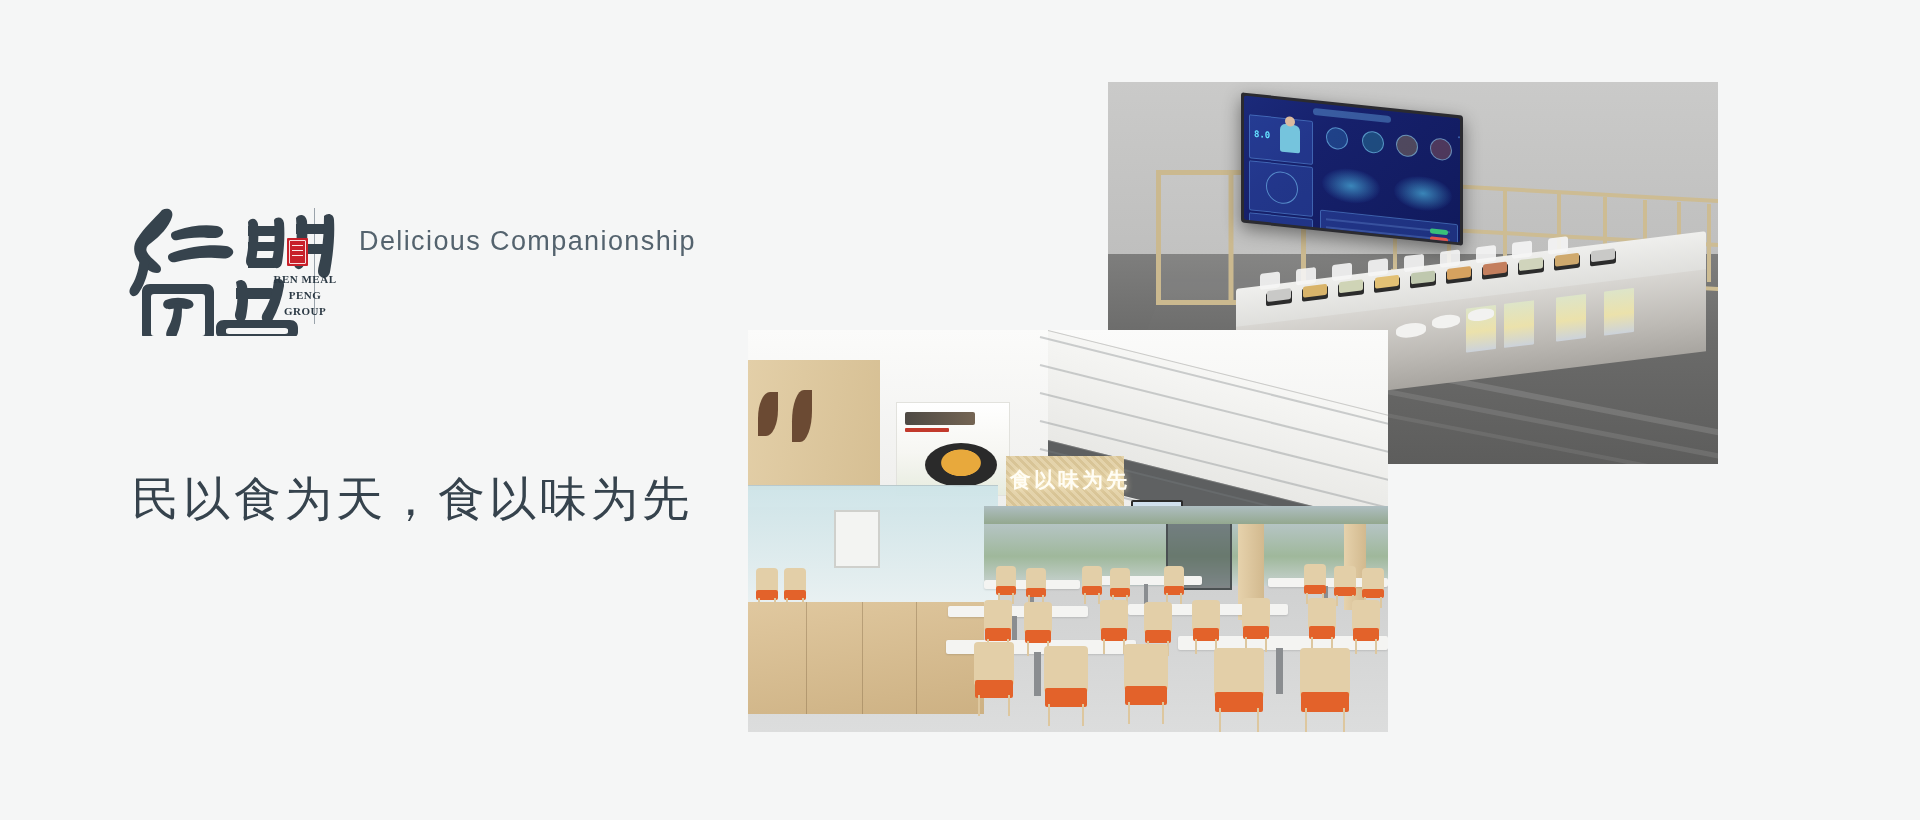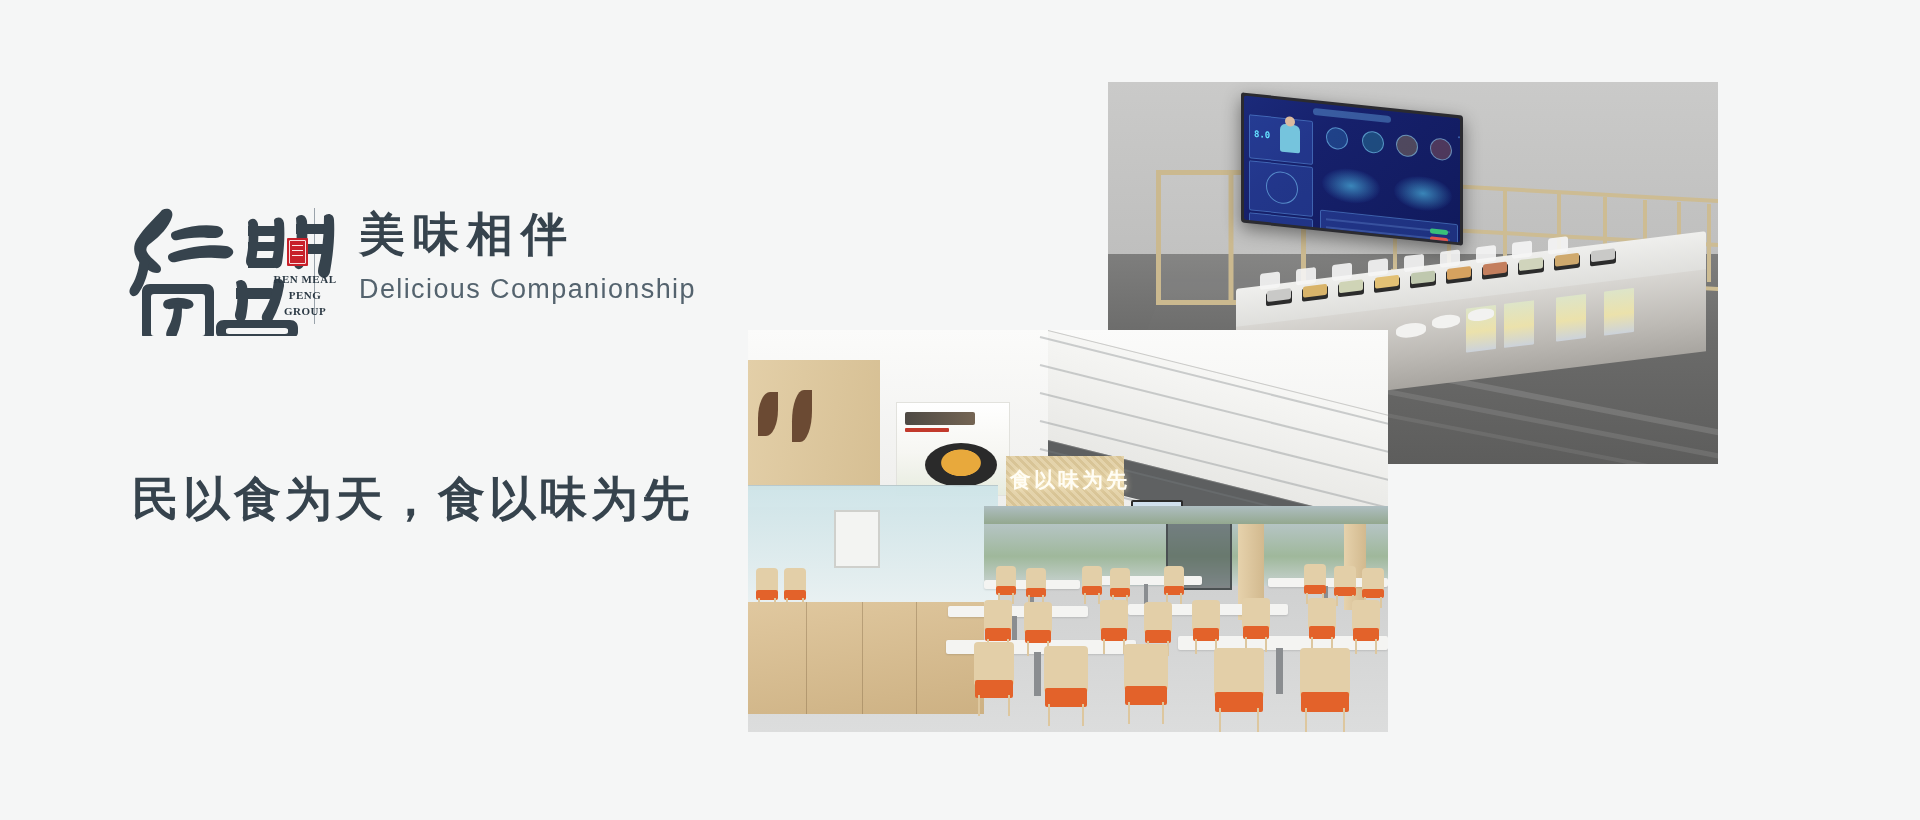--- a/index.html
+++ b/index.html
@@ -107,21 +107,21 @@
     color: #54636e;
     letter-spacing: 1.4px;
     white-space: nowrap;
   }
 
   .tagline {
     position: absolute;
     left: 132px;
     top: 468px;
     font-size: 47px;
-    font-weight: 700;
+    font-weight: 400;
     color: #36434d;
     letter-spacing: 4px;
     white-space: nowrap;
   }
 
   
   .panel { position: absolute; overflow: hidden; }
 
   
   #render-panel {
@@ -345,21 +345,20 @@
       <div class="logo-caption">
         <div>REN MEAL</div>
         <div>PENG</div>
         <div>GROUP</div>
       </div>
     </div>
 
     <div class="divider"></div>
 
     <div class="title-block">
-      <div class="title-cn">美味相伴</div>
       <div class="title-en">Delicious Companionship</div>
     </div>
   </div>
 
   <div class="tagline">民以食为天，食以味为先</div>
 
   <div class="panel" id="render-panel">
     <div class="wall"></div>
     <div class="floor"></div>
 

